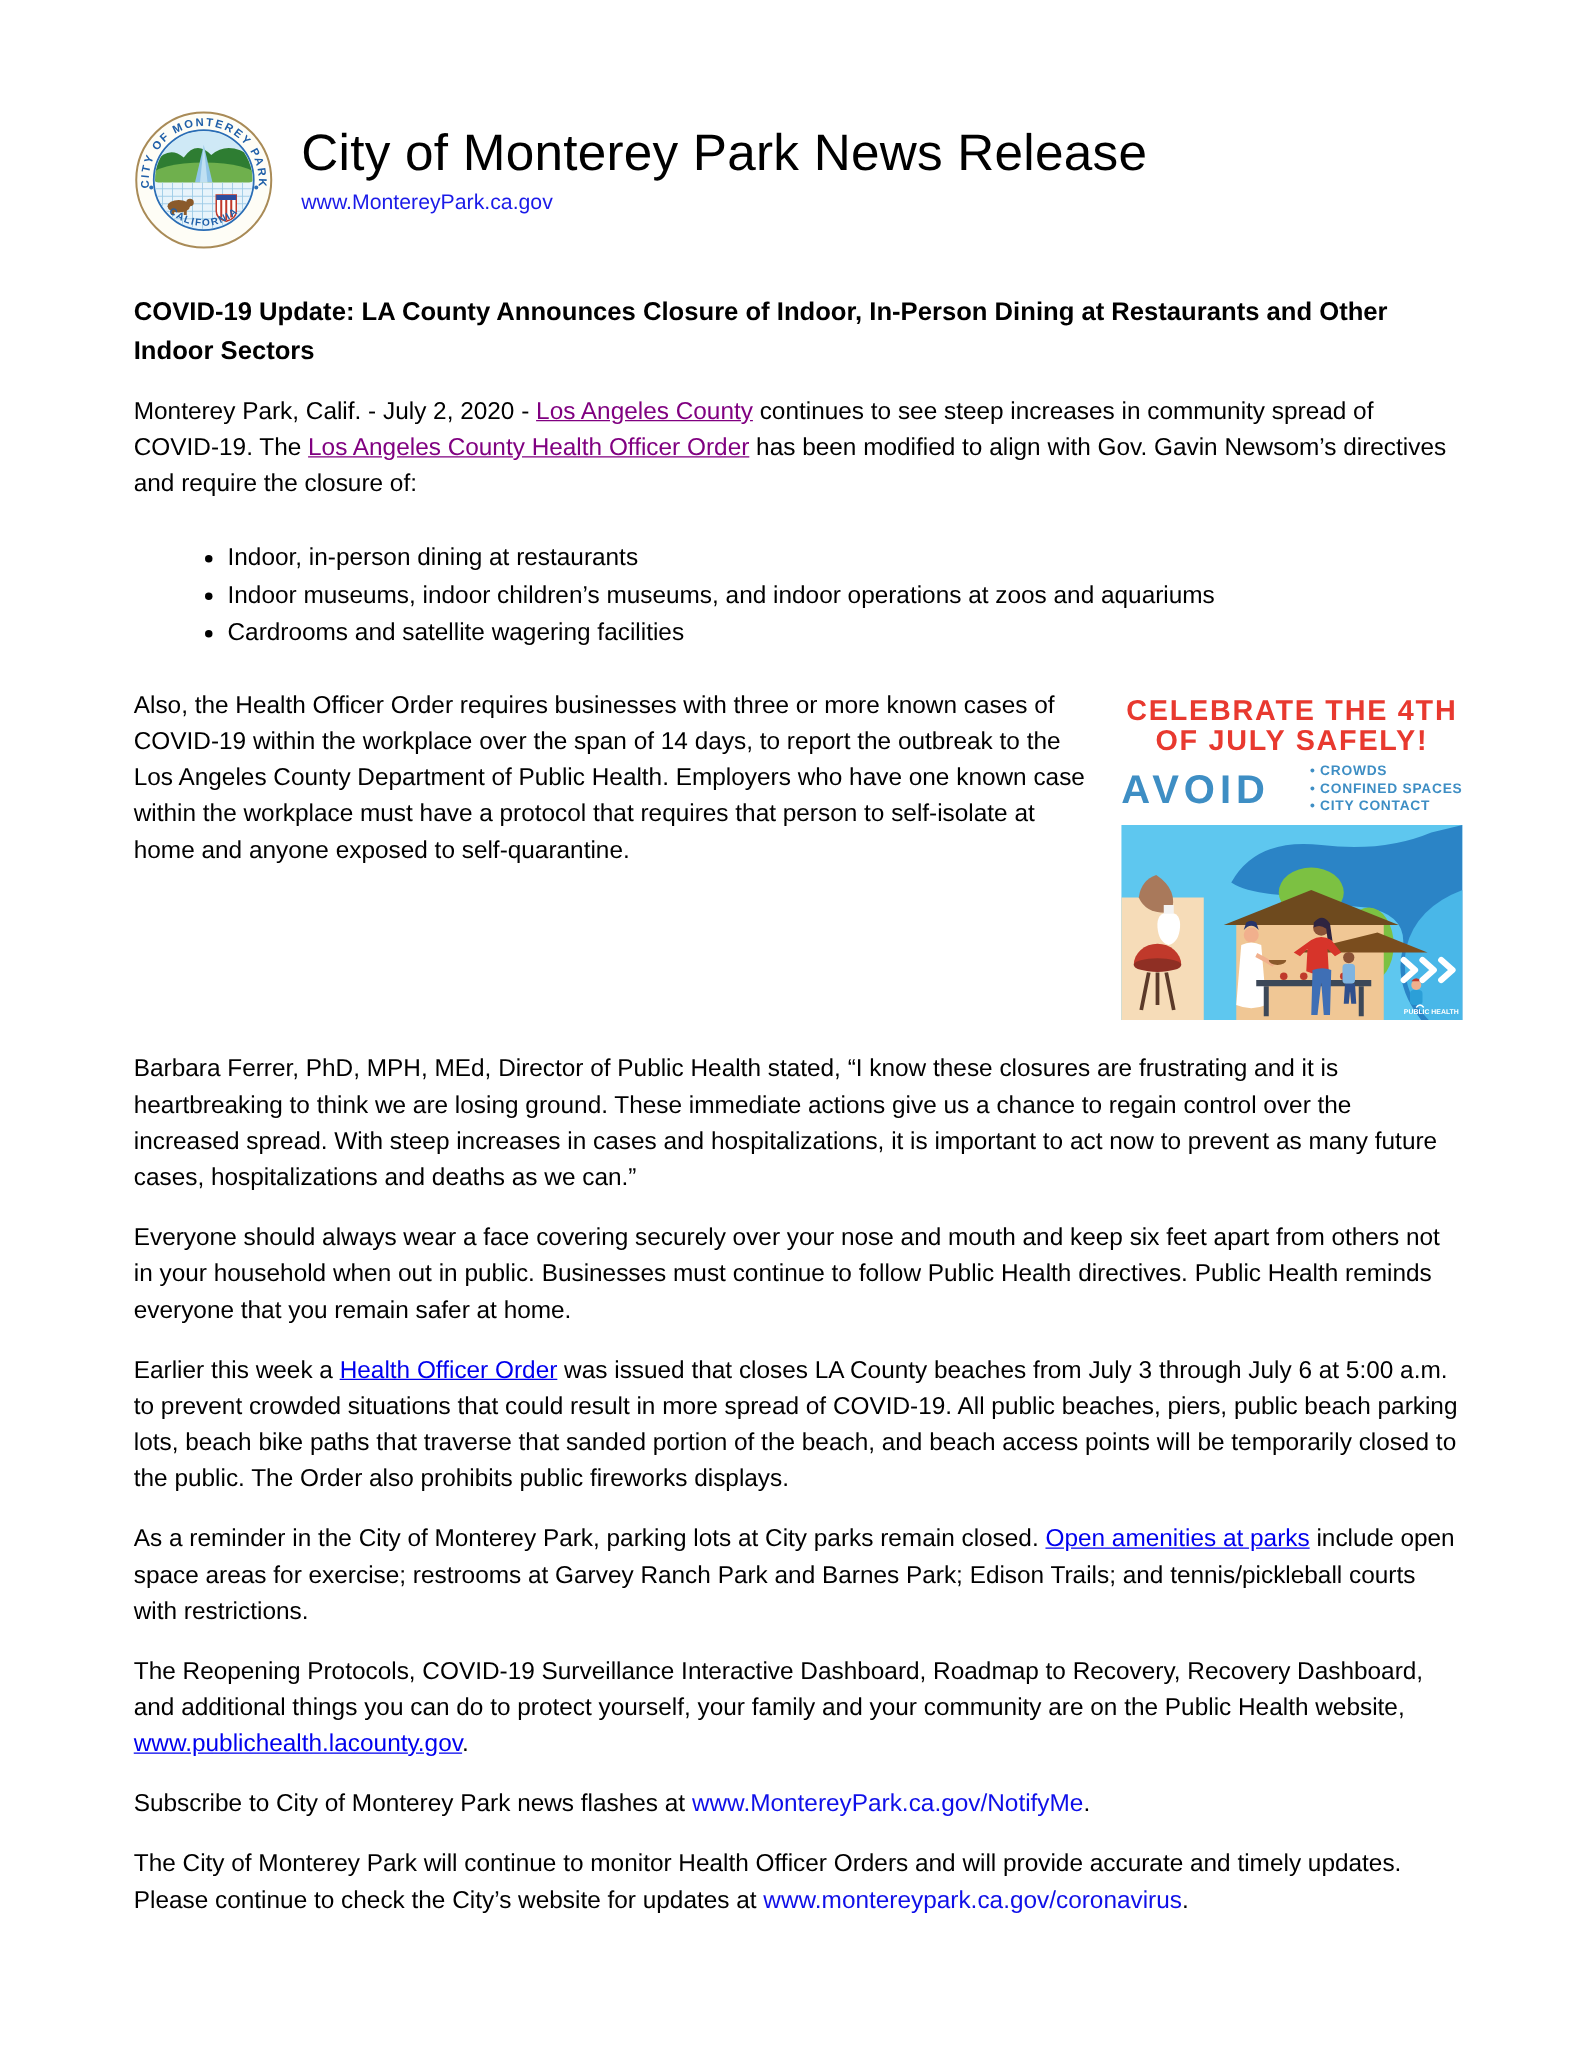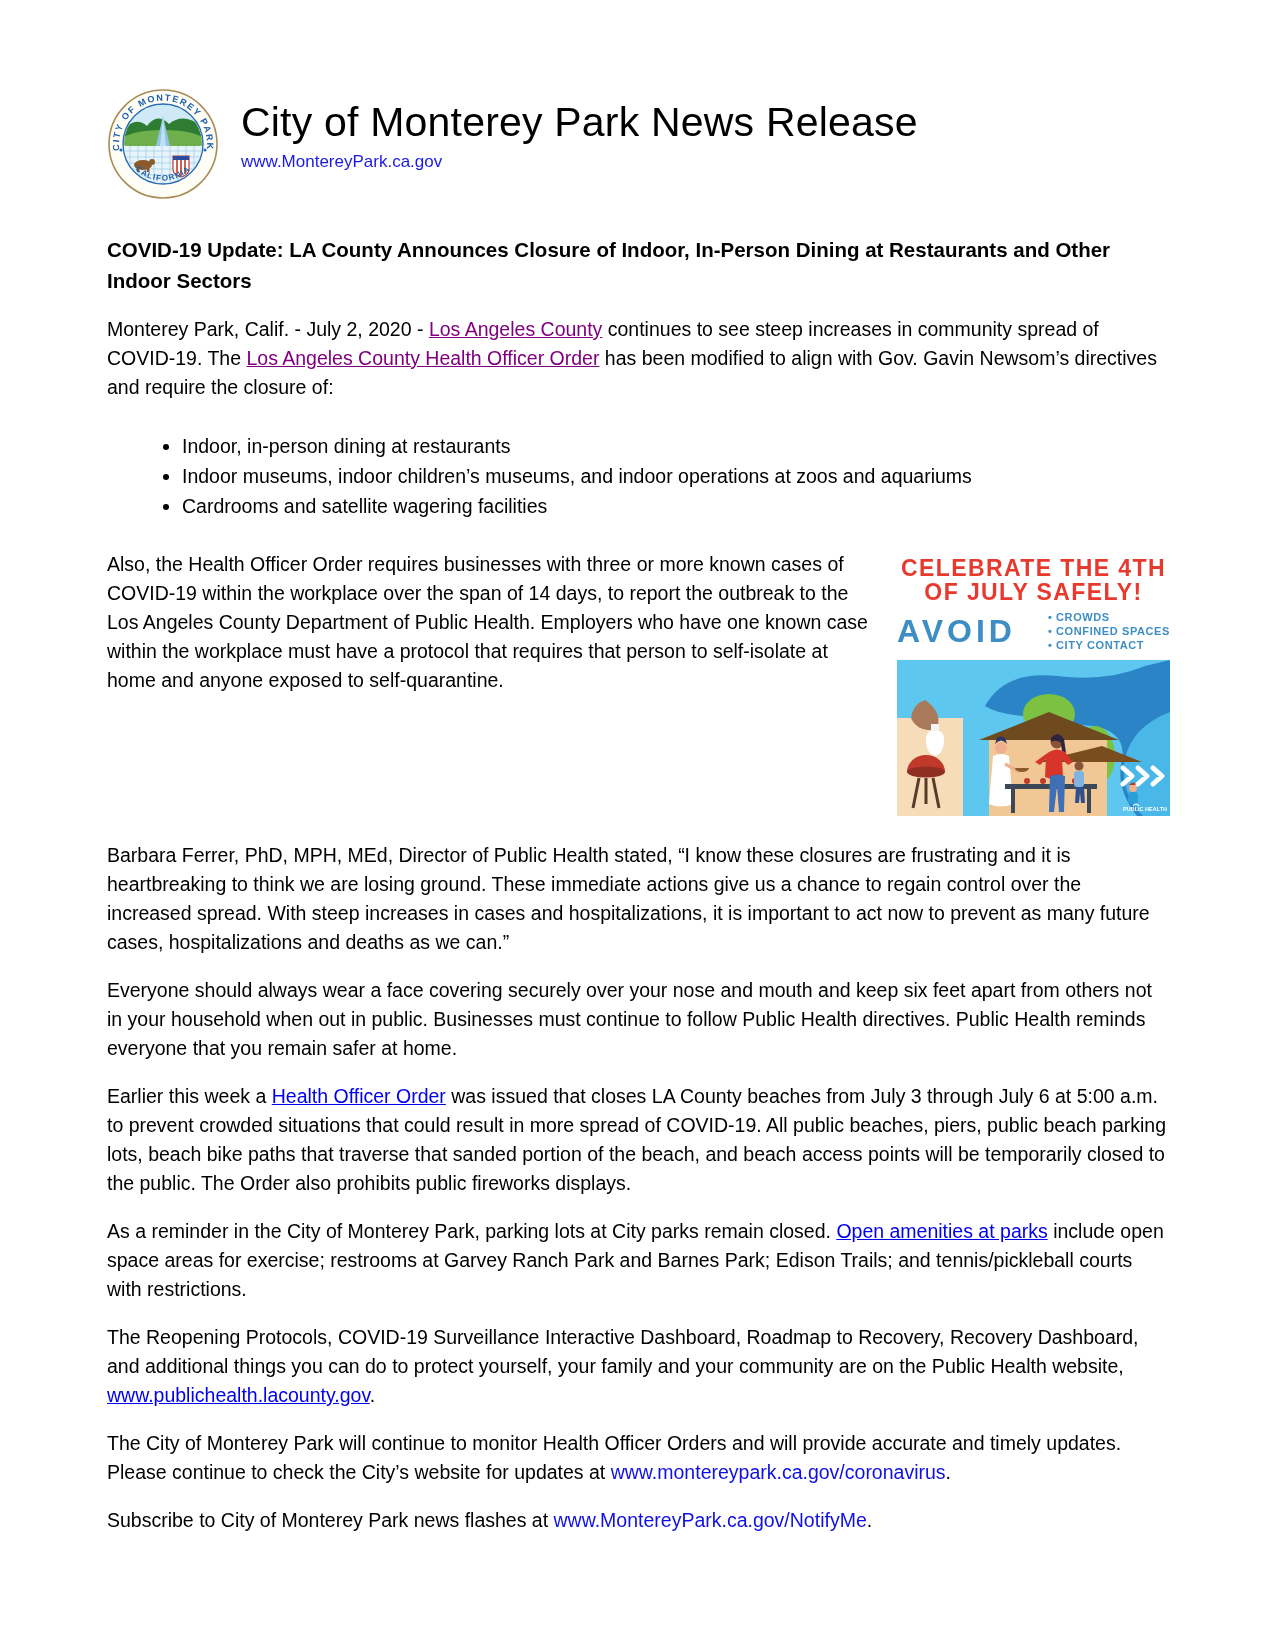--- a/index.html
+++ b/index.html
@@ -175,16 +175,16 @@
     </figure>
 
     <p class="body-p">Also, the Health Officer Order requires businesses with three or more known cases of COVID-19 within the workplace over the span of 14 days, to report the outbreak to the Los Angeles County Department of Public Health. Employers who have one known case within the workplace must have a protocol that requires that person to self-isolate at home and anyone exposed to self-quarantine.</p>
   </div>
 
   <p class="body-p">Barbara Ferrer, PhD, MPH, MEd, Director of Public Health stated, “I know these closures are frustrating and it is heartbreaking to think we are losing ground. These immediate actions give us a chance to regain control over the increased spread. With steep increases in cases and hospitalizations, it is important to act now to prevent as many future cases, hospitalizations and deaths as we can.”</p>
   <p class="body-p">Everyone should always wear a face covering securely over your nose and mouth and keep six feet apart from others not in your household when out in public. Businesses must continue to follow Public Health directives. Public Health reminds everyone that you remain safer at home.</p>
   <p class="body-p"><span>Earlier this week a </span><a href="#" class="lnk-blue">Health Officer Order</a><span> was issued that closes LA County beaches from July 3 through July 6 at 5:00 a.m. to prevent crowded situations that could result in more spread of COVID-19. All public beaches, piers, public beach parking lots, beach bike paths that traverse that sanded portion of the beach, and beach access points will be temporarily closed to the public. The Order also prohibits public fireworks displays.</span></p>
   <p class="body-p"><span>As a reminder in the City of Monterey Park, parking lots at City parks remain closed. </span><a href="#" class="lnk-blue">Open amenities at parks</a><span> include open space areas for exercise; restrooms at Garvey Ranch Park and Barnes Park; Edison Trails; and tennis/pickleball courts with restrictions.</span></p>
   <p class="body-p"><span>The Reopening Protocols, COVID-19 Surveillance Interactive Dashboard, Roadmap to Recovery, Recovery Dashboard, and additional things you can do to protect yourself, your family and your community are on the Public Health website, </span><a href="#" class="lnk-blue">www.publichealth.lacounty.gov</a><span>.</span></p>
+  <p class="body-p"><span>Subscribe to City of Monterey Park news flashes at </span><a href="#" class="lnk-plain">www.MontereyPark.ca.gov/NotifyMe</a><span>.</span></p>
   <p class="body-p"><span>The City of Monterey Park will continue to monitor Health Officer Orders and will provide accurate and timely updates. Please continue to check the City’s website for updates at </span><a href="#" class="lnk-plain">www.montereypark.ca.gov/coronavirus</a><span>.</span></p>
-  <p class="body-p"><span>Subscribe to City of Monterey Park news flashes at </span><a href="#" class="lnk-plain">www.MontereyPark.ca.gov/NotifyMe</a><span>.</span></p>
 
 </div>
 
 </body></html>

